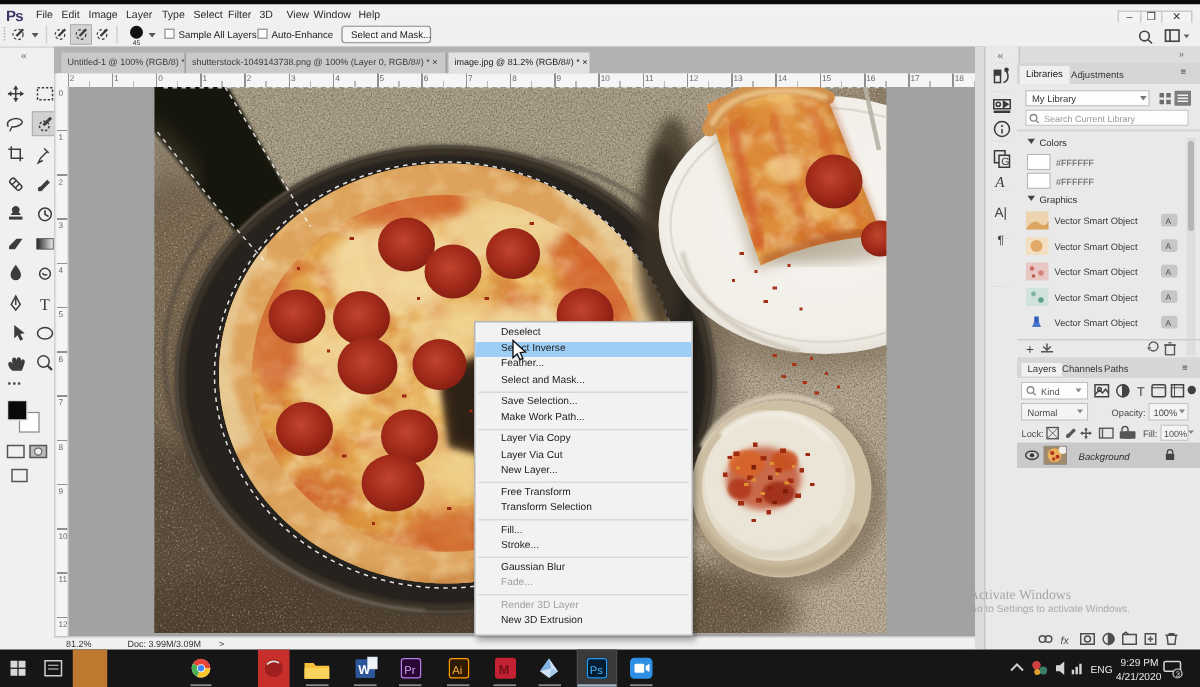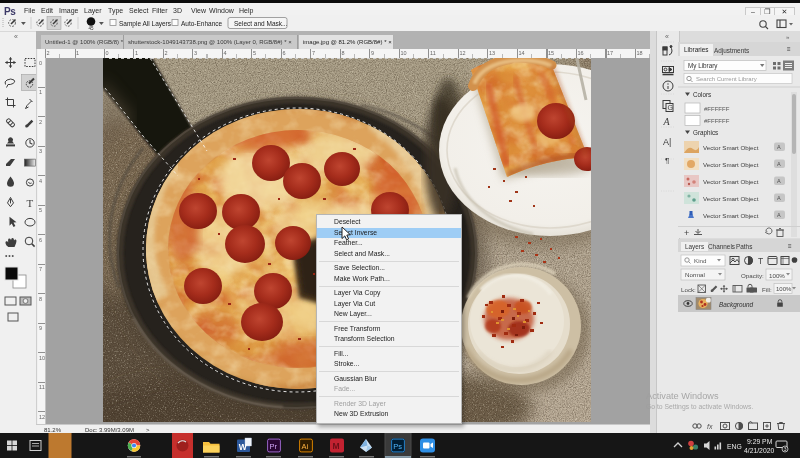--- a/index.html
+++ b/index.html
@@ -41,21 +41,21 @@
   #laypanel{left:678px;top:252px;width:122px;height:181px;background:#e9e9e9;}
   #laytabs{left:678px;top:239px;width:122px;height:13px;background:#d6d6d6;z-index:5;}
   .ptab{position:absolute;font-size:6.4px;color:#383838;}
   
   #ctxmenu{left:316px;top:214px;width:144px;height:208px;background:#f2f2f2;border:1px solid #b5b5b5;box-shadow:2px 3px 4px rgba(0,0,0,0.3);z-index:30;}
   .mi{position:relative;height:10.5px;font-size:6.8px;color:#1c1c1c;padding-left:17px;line-height:10.5px;white-space:nowrap;}
   .mi.grey{color:#9f9f9f;}
   .msep{height:1px;background:#d8d8d8;margin:1.5px 2px;}
   .mi.hl{background:#9ecdf5;}
   
-  #wm1{left:646px;top:391px;font-size:9.2px;color:rgba(158,158,158,0.9);z-index:40;}
+  #wm1{left:646px;top:391px;font-size:9.2px;color:rgba(158,158,158,0.9);z-index:40;font-family:Liberation Serif, serif;}
   #wm2{left:646px;top:403px;font-size:6.8px;color:rgba(158,158,158,0.85);z-index:40;}
   
   #taskbar{left:0;top:433px;width:800px;height:25px;background:#161616;z-index:50;}
 </style>
 </head>
 <body>
 <div id="stage">
   <div id="topblack" class="abs"></div>
   <div id="menubar" class="abs">
     <div id="pslogo" class="abs">Ps</div>

